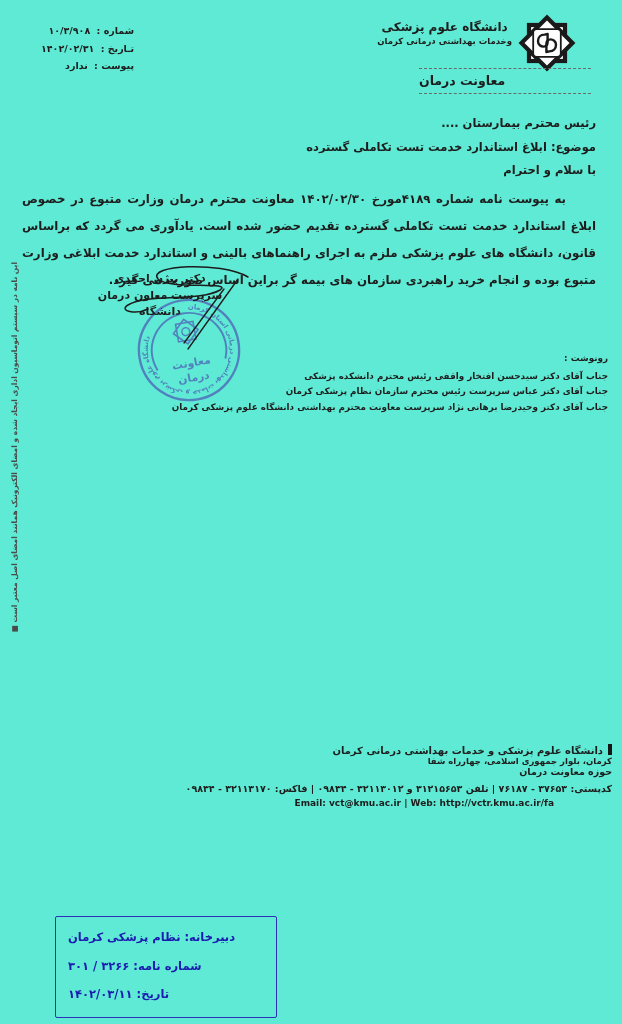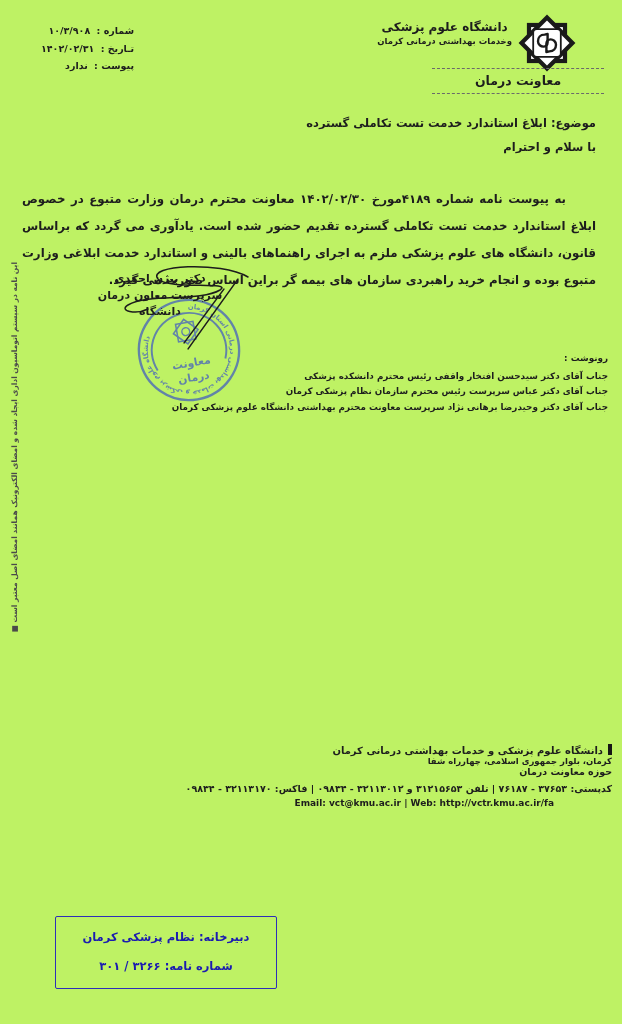--- a/index.html
+++ b/index.html
@@ -1,30 +1,30 @@
 <!DOCTYPE html>
 <html lang="fa"><head>
 <meta charset="utf-8">
 <style>
   html,body{margin:0;padding:0;background:#e8e8e8;}
   .page{
     position:relative; width:622px; height:1024px; margin:0 auto;
-    background:#bef264; overflow:hidden;
+    background:#5eead4; overflow:hidden;
     font-family:"DejaVu Sans", sans-serif; color:#1d1d1d;
   }
   
   .meta{position:absolute; top:22px; left:16px; width:118px;
         direction:rtl; text-align:right; font-size:9.5px; font-weight:600; line-height:17.5px;}
   .meta .val{margin-right:3px;}
   
   .org{position:absolute; top:20px; right:110px; direction:rtl; text-align:center;}
   .org-l1{font-size:12px; font-weight:bold; letter-spacing:.2px;}
   .org-l2{font-size:8.5px; font-weight:bold; margin-top:2px;}
   .logo{position:absolute; top:13px; right:45px; width:60px; height:60px;}
-  .dept-bar{position:absolute; top:68px; right:18px; width:172px; text-align:center;
+  .dept-bar{position:absolute; top:68px; right:31px; width:172px; 
             font-size:12.5px; font-weight:bold; padding:4px 0 5px;
             border-top:1.2px dashed #6a6a6a; border-bottom:1.2px dashed #6a6a6a;}
   
   .recipient{position:absolute; top:112px; right:26px; left:22px;
              direction:rtl; text-align:right; font-size:11.5px; font-weight:bold; line-height:23.5px;}
   
   .body-par{position:absolute; top:174px; right:26px; left:22px;
             direction:rtl; text-align:justify; font-size:11.8px; font-weight:600;
             line-height:27px; text-indent:30px;}
   
@@ -47,21 +47,21 @@
   .footer .f-bar{display:inline-block; width:4px; height:11px; background:#161616;
                  margin-left:5px; vertical-align:-1.5px;}
   .footer .f-addr{font-size:8.5px; font-weight:600; margin-top:0;}
   .footer .f-dept{font-size:9.5px; font-weight:bold; }
   .footer .f-contact{font-size:9.5px; font-weight:700; margin-top:6px;}
   .footer .f-email{font-size:9px; font-weight:600; direction:ltr; text-align:right;
                    margin-top:4px; padding-right:58px;}
   
   .received{position:absolute; top:916px; left:55px; width:196px;
             border:1.6px solid #2e2eb8; border-radius:2px; padding:6px 12px 8px;
-            direction:rtl; text-align:center; color:#1b1bb0;
+            direction:rtl; text-align:left; color:#1b1bb0;
             font-size:11.5px; font-weight:bold; line-height:28.5px;}
 </style>
 </head>
 <body>
 
 <div class="page">
 
   <div class="meta">
     <div>
       <span>شماره :</span>
@@ -86,20 +86,21 @@
     <rect x="20" y="20" width="60" height="60" fill="#fff" stroke="#1a1a1a" stroke-width="7"></rect>
     <rect x="20" y="20" width="60" height="60" fill="#fff" stroke="#1a1a1a" stroke-width="7" transform="rotate(45 50 50)"></rect>
     <rect x="27" y="27" width="46" height="46" rx="6" fill="#fff" stroke="#1a1a1a" stroke-width="3"></rect>
     <path d="M46 36 c-7 0 -11 5 -11 11 c0 6 5 9 9 9 c4 0 7 -3 7 -7 l0 -14 z" fill="none" stroke="#1a1a1a" stroke-width="4" stroke-linejoin="round"></path>
     <path d="M54 64 c7 0 11 -5 11 -11 c0 -6 -5 -9 -9 -9 c-4 0 -7 3 -7 7 l0 14 z" fill="none" stroke="#1a1a1a" stroke-width="4" stroke-linejoin="round"></path>
   </svg>
 
   <div class="dept-bar">معاونت درمان</div>
 
   <div class="recipient">
+    <div>رئیس محترم بیمارستان ....</div>
     <div>موضوع: ابلاغ استاندارد خدمت تست تکاملی گسترده</div>
     <div>با سلام و احترام</div>
   </div>
 
   <p class="body-par">به پیوست نامه شماره ۴۱۸۹مورخ ۱۴۰۲/۰۲/۳۰ معاونت محترم درمان وزارت متبوع در خصوص ابلاغ استاندارد خدمت تست تکاملی گسترده تقدیم حضور شده است. یادآوری می گردد که براساس قانون، دانشگاه های علوم پزشکی ملزم به اجرای راهنماهای بالینی و استاندارد خدمت ابلاغی وزارت متبوع بوده و انجام خرید راهبردی سازمان های بیمه گر براین اساس صورت می گیرد.</p>
 
   <div class="sig">
     <div>دکتر بیژن احمدی</div>
     <div>سرپرست معاون درمان دانشگاه</div>
   </div>
@@ -142,15 +143,16 @@
     </div>
     <div class="f-addr">کرمان، بلوار جمهوری اسلامی، چهارراه شفا</div>
     <div class="f-dept">حوزه معاونت درمان</div>
     <div class="f-contact">کدپستی: ۳۷۶۵۳ - ۷۶۱۸۷ | تلفن ۳۱۲۱۵۶۵۳ و ۳۲۱۱۳۰۱۲ - ۰۹۸۳۴ | فاکس: ۳۲۱۱۳۱۷۰ - ۰۹۸۳۴</div>
     <div class="f-email">Email: vct@kmu.ac.ir | Web: http://vctr.kmu.ac.ir/fa</div>
   </div>
 
   <div class="received">
     <div>دبیرخانه: نظام پزشکی کرمان</div>
     <div>شماره نامه: ۳۲۶۶ / ۳۰۱</div>
+    <div>تاریخ: ۱۴۰۲/۰۳/۱۱</div>
   </div>
 
 </div>
 
 </body></html>

